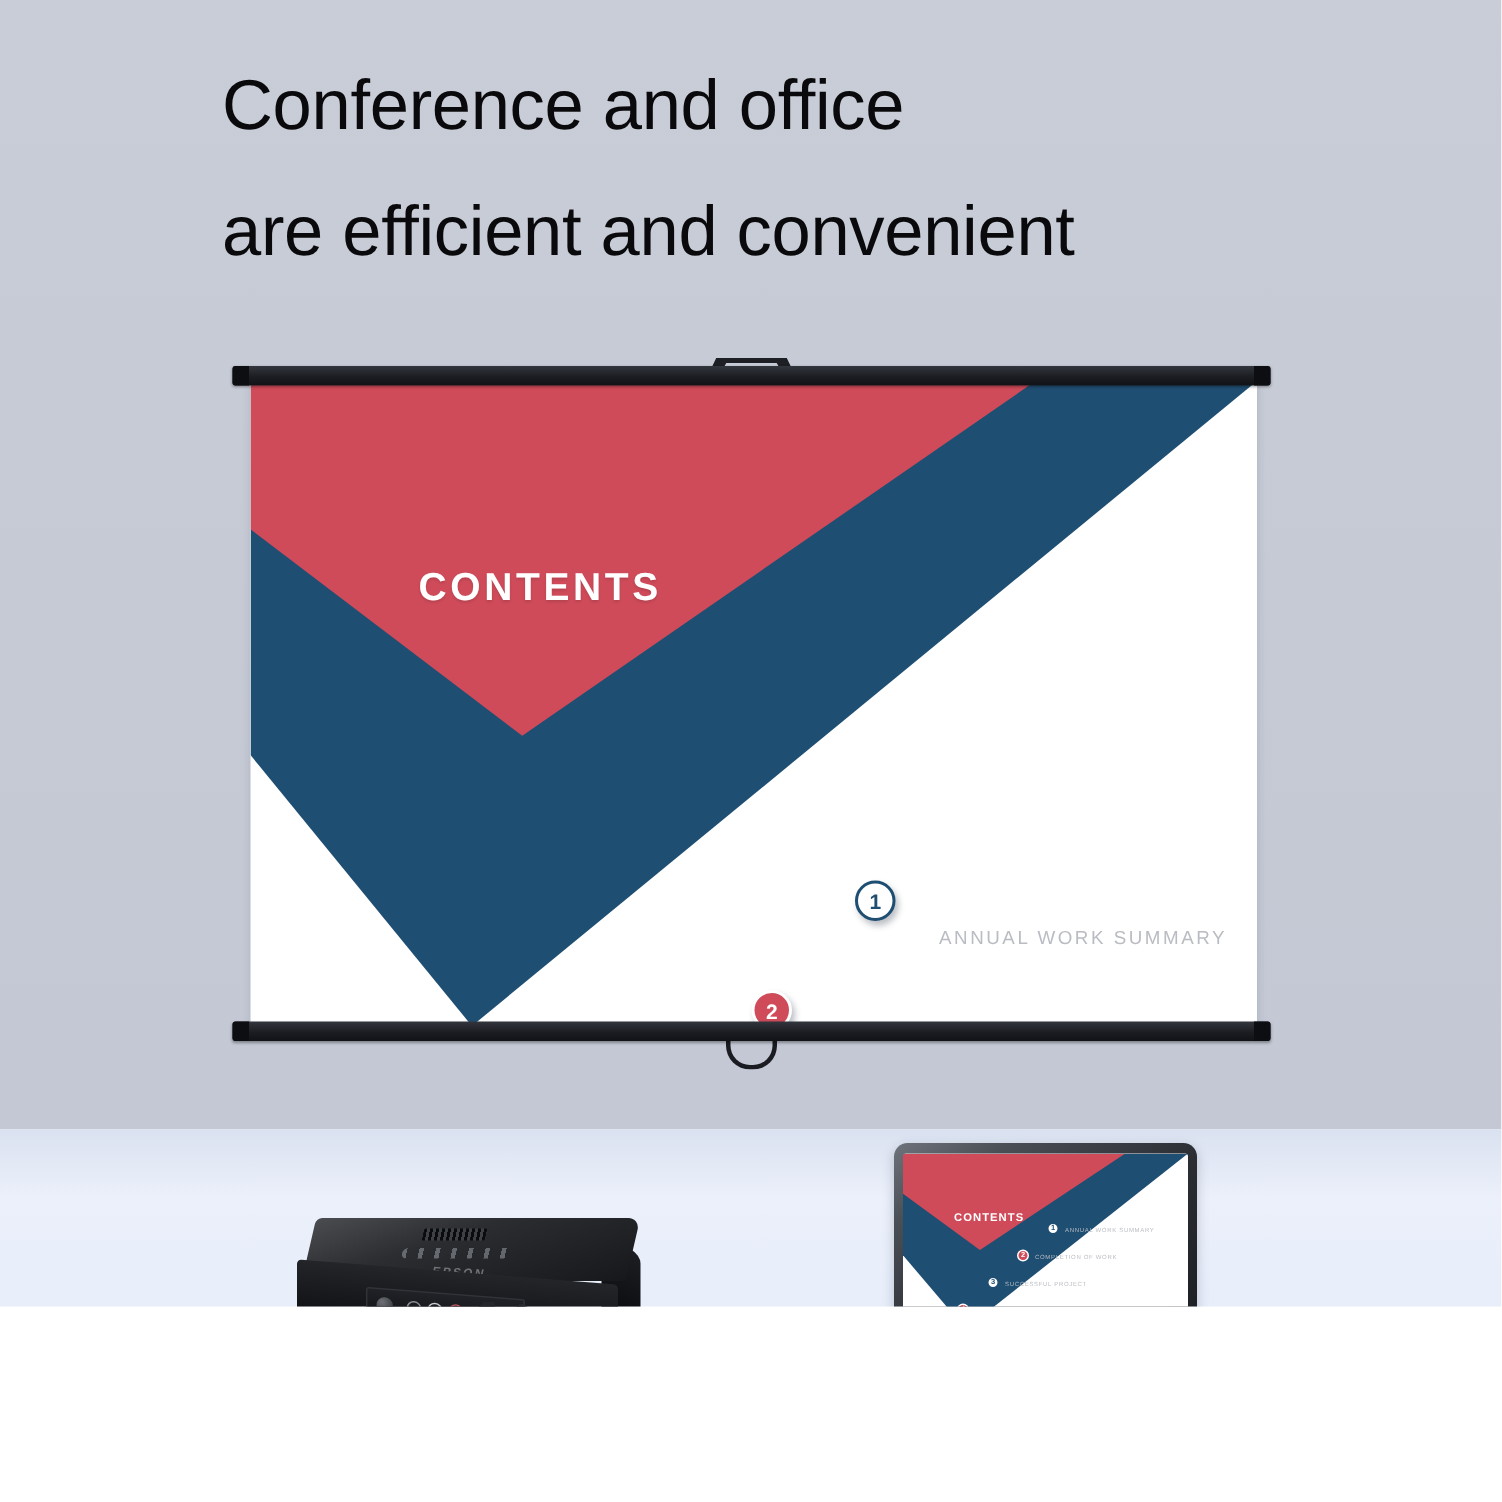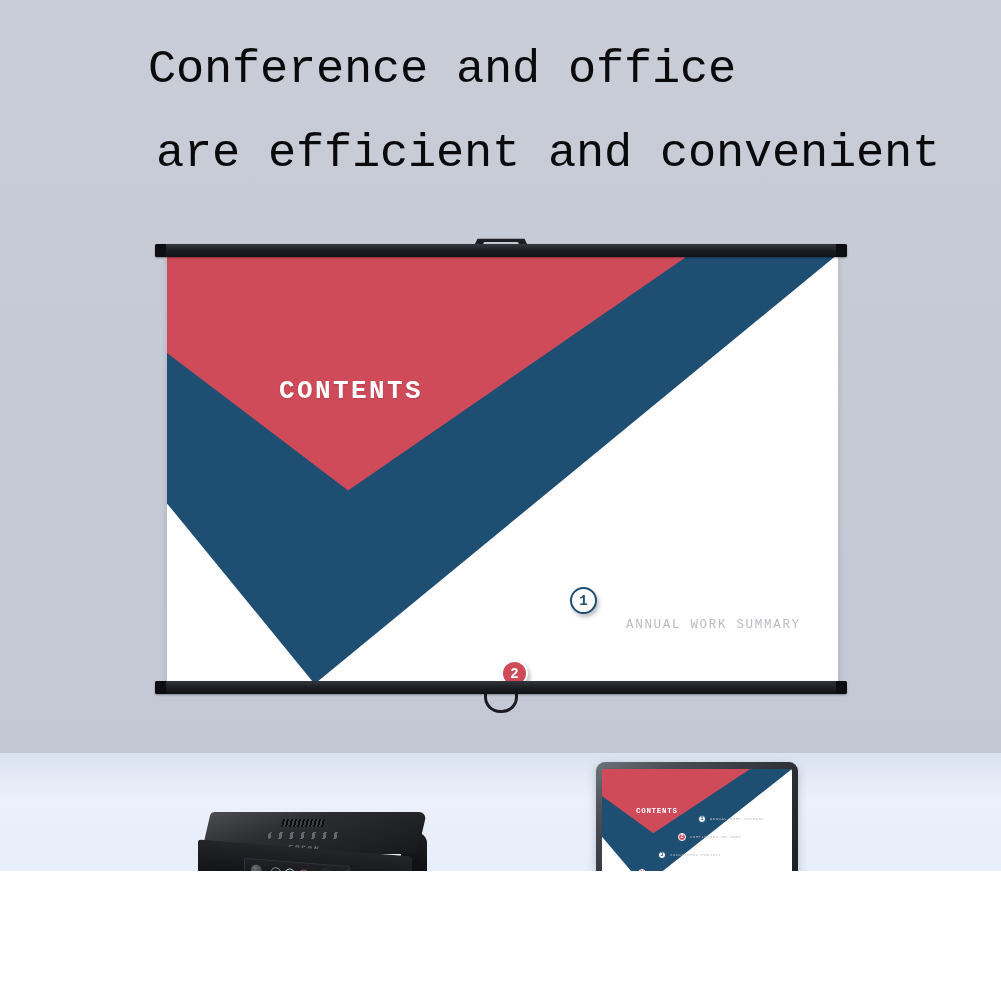--- a/index.html
+++ b/index.html
@@ -6,21 +6,21 @@
   html, body {
     margin: 0;
     padding: 0;
     background: #ffffff;
   }
   #stage {
     position: relative;
     width: 1001px;
     height: 871px;
     overflow: hidden;
-    font-family: Liberation Mono, monospace;
+    font-family: Liberation Sans, sans-serif;
     user-select: none;
   }
 
   
   .bg-top {
     position: absolute;
     left: 0; top: 0;
     width: 1001px; height: 753px;
     background: linear-gradient(180deg, #c9cdd7 0%, #c6cad5 55%, #c3c8d4 100%);
   }
@@ -44,21 +44,21 @@
     left: 148px;
     top: 24px;
     width: 800px;
     color: #0a0a0c;
     font-size: 47px;
     font-weight: 400;
     letter-spacing: -0.2px;
     line-height: 1.95;
   }
   .headline .line { display: block; white-space: nowrap; }
-  .headline .line2 { margin-top: -8px; text-align: center; }
+  .headline .line2 { margin-top: -8px; }
 
   
   .screen-wrap {
     position: absolute;
     left: 155px;
     top: 232px;
     width: 692px;
     height: 478px;
   }
   .screen-bracket {

